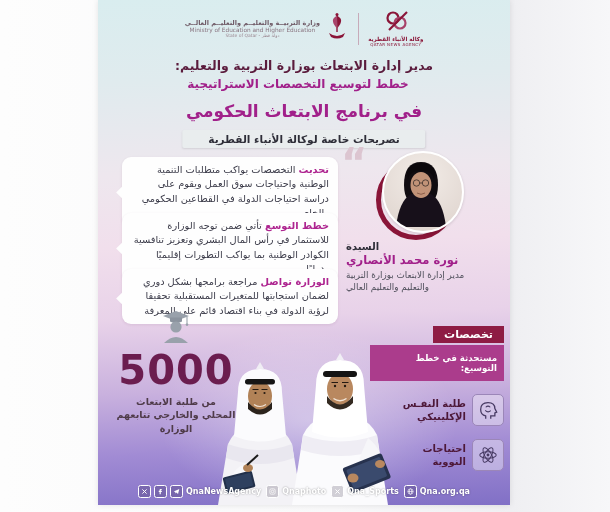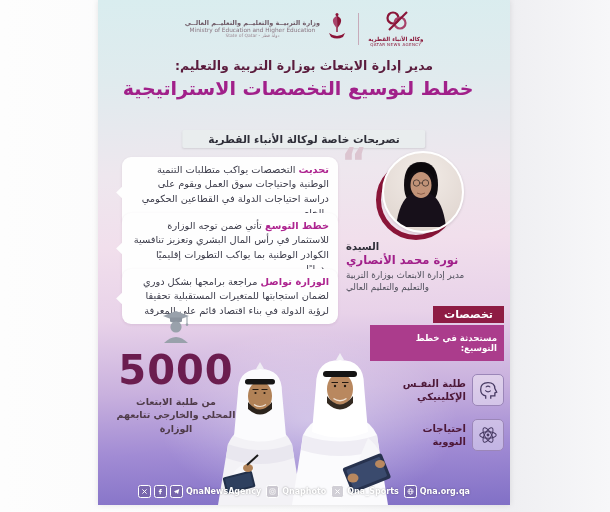--- a/index.html
+++ b/index.html
@@ -21,21 +21,21 @@
   .m-ar{font-size:6.5px;font-weight:bold;color:#6f5a66;}
   .m-en{font-size:5.8px;color:#8a7580;}
   .m-sub{font-size:4.5px;color:#9b8892;}
   .logo-divider{width:1px;height:32px;background:#c7aab9;}
   .qna{text-align:center;}
   .q-ar{font-size:5.5px;font-weight:bold;color:#8a1538;}
   .q-en{font-size:4px;letter-spacing:.4px;color:#8a1538;}
 
   
   .kicker{top:58px;left:0;right:0;font-size:12.5px;font-weight:bold;color:#5b1c3d;}
-  .headline1{top:77px;left:0;right:12px;font-size:19px;font-weight:bold;color:#a1208a;}
+  .headline1{top:77px;left:0;right:12px;font-size:12px;font-weight:bold;color:#a1208a;}
   .headline2{top:101px;left:0;right:0;font-size:17px;font-weight:bold;color:#a1208a;}
   .subtitle{top:130px;left:50%;transform:translateX(-50%);background:#e9edee;color:#2e2e38;
     font-size:10.5px;font-weight:bold;padding:3px 26px;white-space:nowrap;border-radius:2px;
     box-shadow:0 1px 2px rgba(0,0,0,.10);}
 
   
   .quote{left:24px;width:216px;box-sizing:border-box;background:#fefefe;border-radius:9px;
     padding:6px 9px;font-size:9.8px;line-height:1.48;color:#3b3b49;text-align:right;
     box-shadow:0 1px 3px rgba(90,40,80,.10);}
   .quote:after{content:"";position:absolute;left:-4px;top:45%;width:9px;height:9px;background:#fefefe;transform:rotate(45deg);}
@@ -51,21 +51,21 @@
   .cap-title{font-size:10px;font-weight:bold;color:#2e2e38;}
   .cap-name{font-size:11.5px;font-weight:bold;color:#a1208a;margin-top:1px;}
   .cap-role{font-size:8.8px;color:#4e4e5a;margin-top:3px;line-height:1.35;}
 
   
   .stat{left:8px;top:306px;width:140px;text-align:center;z-index:5;}
   .stat-number{font-size:40px;font-weight:700;color:#6b1d4f;line-height:1;margin-top:2px;letter-spacing:1px;}
   .stat-caption{font-size:9.5px;font-weight:bold;color:#4f3b49;line-height:1.4;margin-top:5px;}
 
   
-  .specs{right:6px;top:303px;width:134px;direction:rtl;text-align:right;z-index:5;}
+  .specs{right:6px;top:323px;width:134px;direction:rtl;text-align:right;z-index:5;}
   .tag1{display:inline-block;background:#8e1c44;color:#fff;font-weight:bold;font-size:11px;padding:2px 11px;}
   .tag2{display:inline-block;background:#ab3c8c;color:#fff;font-size:8.6px;font-weight:bold;padding:8px 7px;margin-top:2px;}
   .spec-row{display:flex;align-items:center;gap:6px;margin-top:13px;}
   .spec-icon{width:30px;height:30px;border-radius:5px;background:rgba(255,255,255,.38);
     border:1px solid #9b86b8;display:flex;align-items:center;justify-content:center;flex:0 0 auto;}
   .spec-label{font-size:10px;font-weight:bold;color:#4d1838;line-height:1.3;}
 
   .men{left:92px;top:352px;z-index:4;}
 
   
@@ -108,20 +108,21 @@
             <path d="M26 2 L8 20" stroke="#8a1538" stroke-width="2.2"></path>
           </svg>
         </span>
         <div class="q-ar rtl">وكالة الأنباء القطرية</div>
         <div class="q-en">QATAR NEWS AGENCY</div>
       </div>
     </div>
 
     <div class="abs kicker center rtl">مدير إدارة الابتعاث بوزارة التربية والتعليم:</div>
     <div class="abs headline1 center rtl">خطط لتوسيع التخصصات الاستراتيجية</div>
+    <div class="abs headline2 center rtl">في برنامج الابتعاث الحكومي</div>
     <div class="abs subtitle rtl">تصريحات خاصة لوكالة الأنباء القطرية</div>
 
     <div class="abs quote q1 rtl"><span class="lead">تحديث</span> <span>التخصصات يواكب متطلبات التنمية الوطنية واحتياجات سوق العمل ويقوم على دراسة احتياجات الدولة في القطاعين الحكومي والخاص</span></div>
     <div class="abs quote q2 rtl"><span class="lead">خطط التوسع</span> <span>تأتي ضمن توجه الوزارة للاستثمار في رأس المال البشري وتعزيز تنافسية الكوادر الوطنية بما يواكب التطورات إقليميًا ودوليًا</span></div>
     <div class="abs quote q3 rtl"><span class="lead">الوزارة تواصل</span> <span>مراجعة برامجها بشكل دوري لضمان استجابتها للمتغيرات المستقبلية تحقيقا لرؤية الدولة في بناء اقتصاد قائم على المعرفة</span></div>
     <div class="abs quote-glyph">“</div>
 
     <div class="abs ring"></div>
     <div class="abs photo">
       <svg width="74" height="74" viewBox="0 0 74 74">

